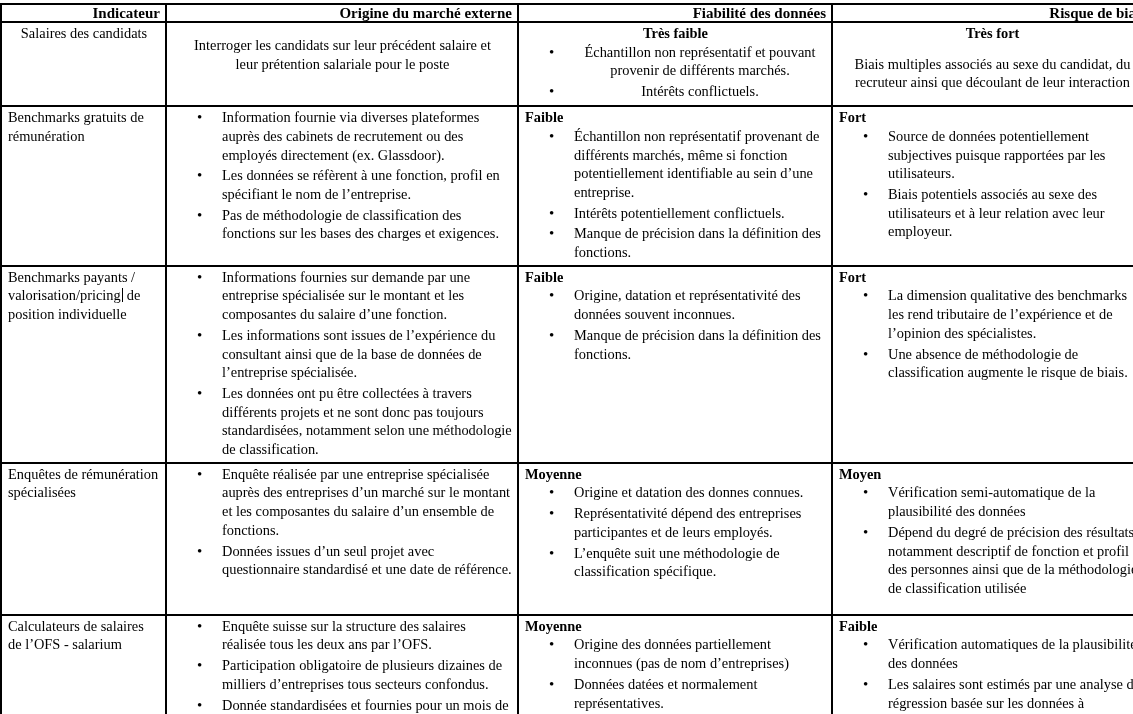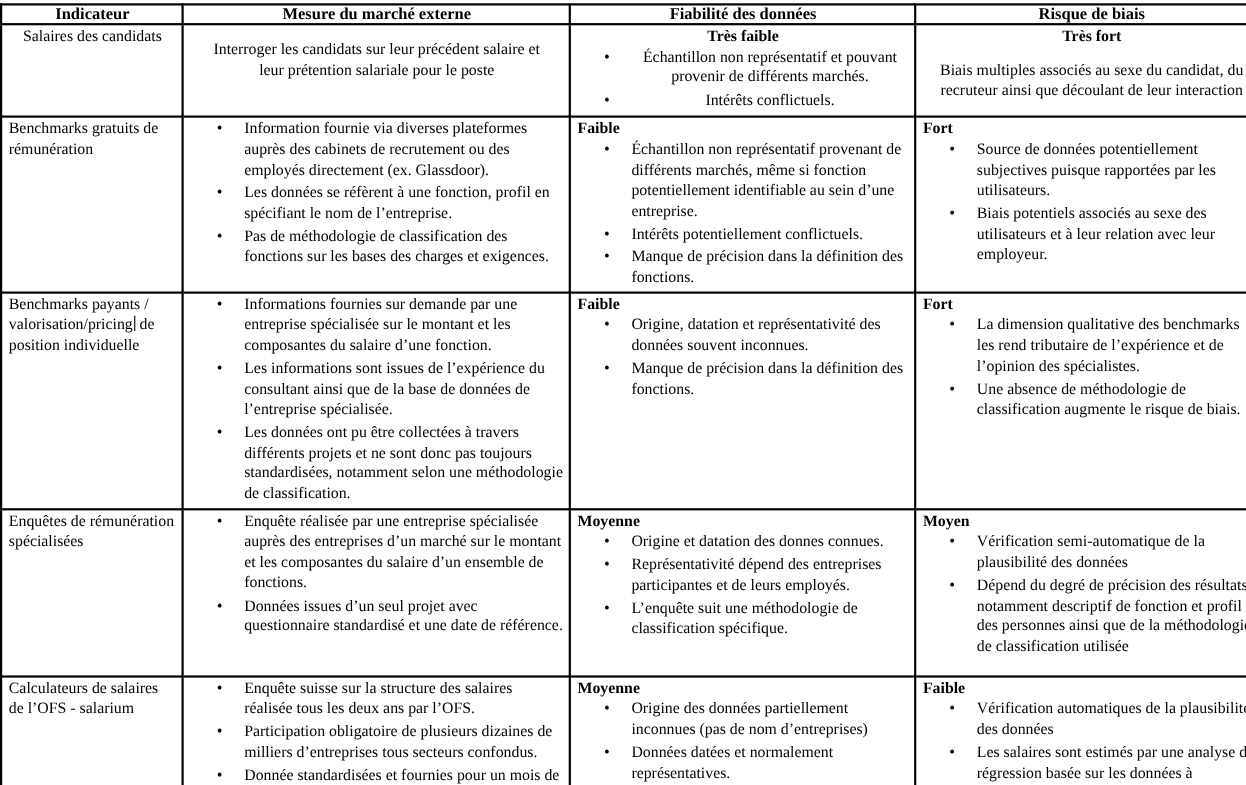--- a/index.html
+++ b/index.html
@@ -12,21 +12,21 @@
     border-collapse: collapse; table-layout: fixed;
     width: 1151px; margin: 3px 0 0 0;
   }
   th, td {
     border: 2px solid #000;
     vertical-align: top;
     padding: 1px 5px 1px 6px;
     overflow: hidden;
   }
   th {
-    text-align: center; font-size: 15px; line-height: 16px;
+    text-align: right; font-size: 15px; line-height: 16px;
     height: 15px; padding-top: 0; padding-bottom: 0;
     font-weight: bold; white-space: nowrap;
   }
   td { font-size: 14.4px; line-height: 18.7px; }
   tr.r1 td { height: 74px; text-align: center; }
   tr.r2 td { height: 148px; margin-left: 32px; }
   tr.r3 td { height: 189px; margin-top: 45px; }
   tr.r4 td { height: 148px; margin-left: 43px; }
   tr.r5 td { height: 130px; }
   p.plain { margin: 12px; }
@@ -49,21 +49,21 @@
 <table class="doc-table">
   <colgroup>
     <col style="width:165px">
       <col style="width:352px">
       <col style="width:314px">
       <col style="width:320px">
   </colgroup>
   <thead>
     <tr>
       <th>Indicateur</th>
-      <th>Mesure du marché externe</th>
+      <th>Origine du marché externe</th>
       <th>Fiabilité des données</th>
       <th>Risque de biais</th>
     </tr>
   </thead>
   <tbody>
 
     <tr class="r1">
       <td>
         <span>Salaires des candidats</span>
       </td>

